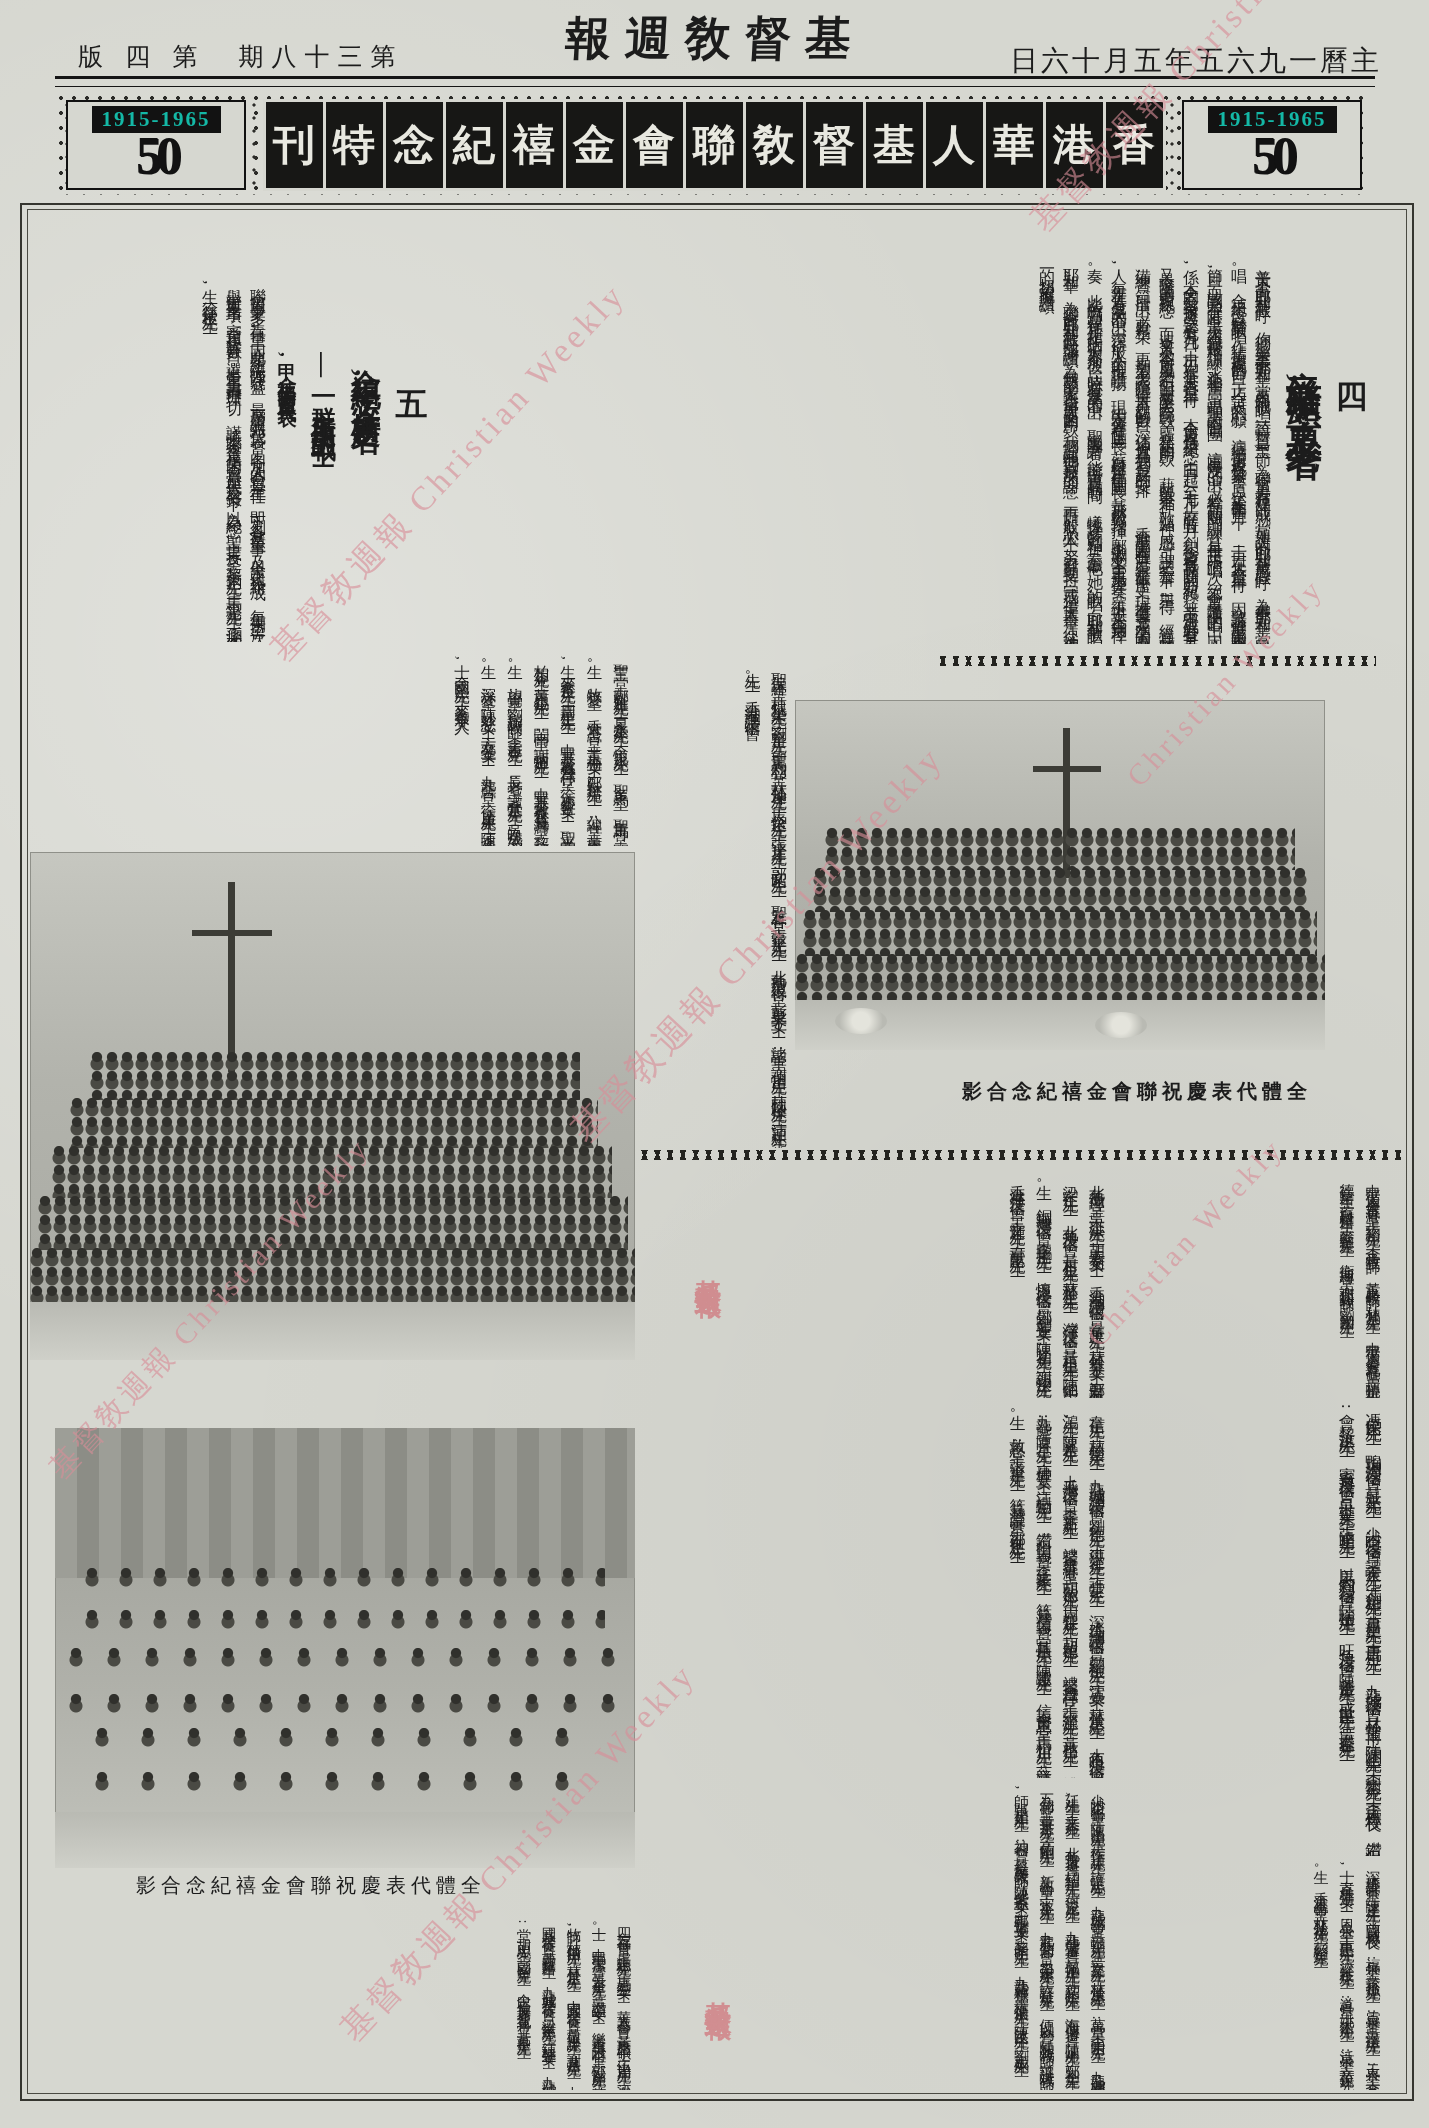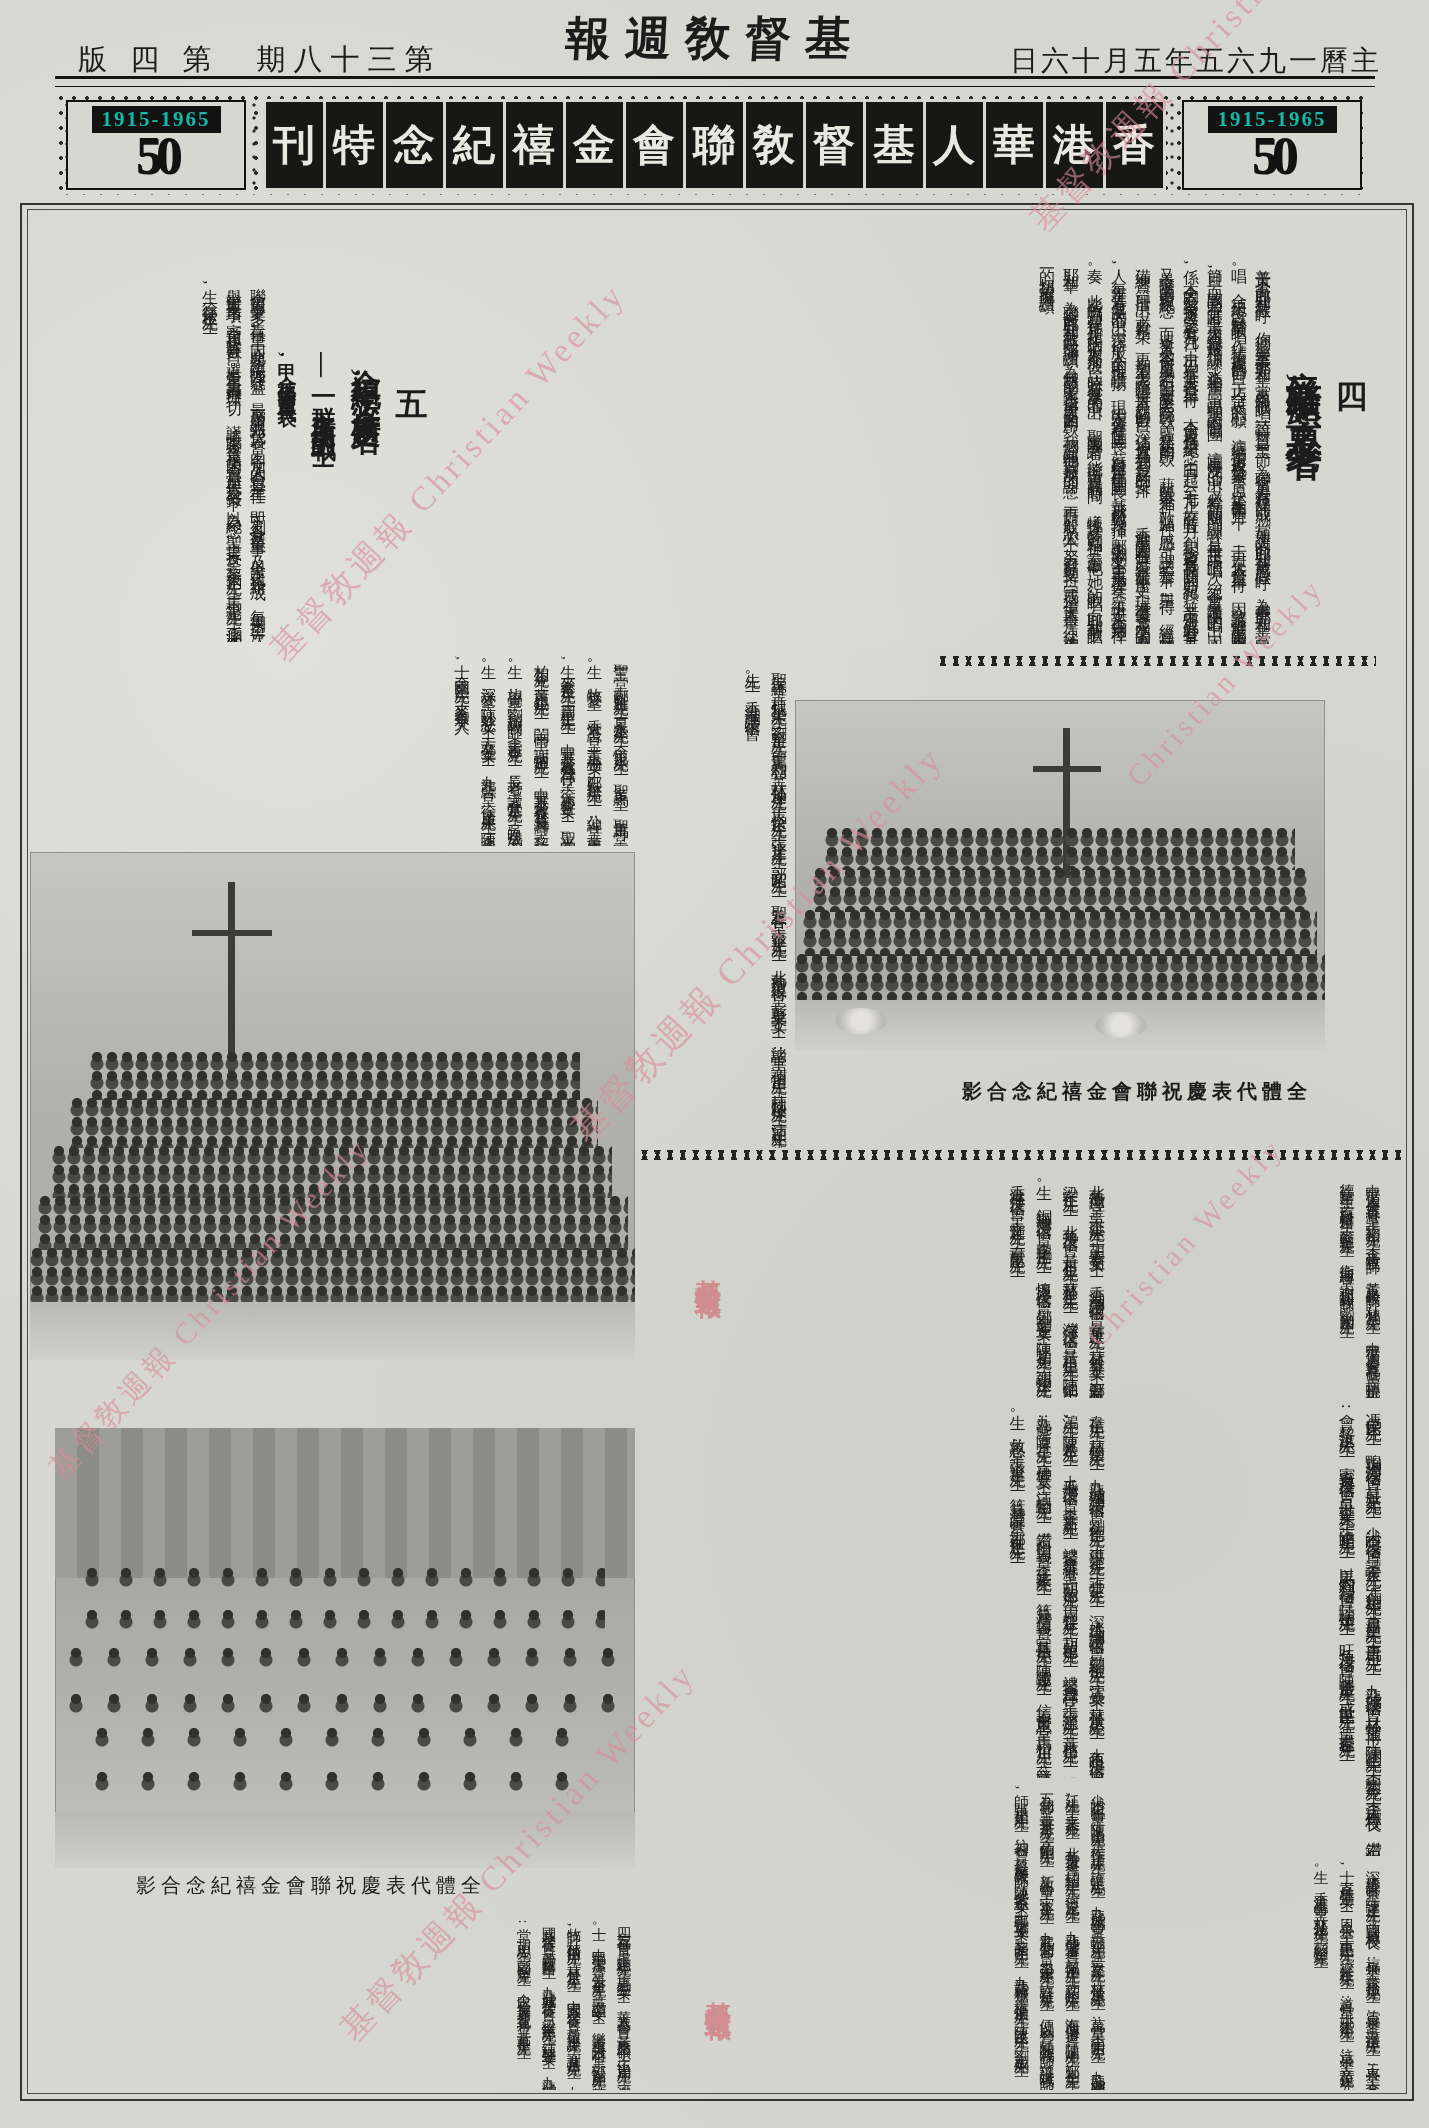--- a/index.html
+++ b/index.html
@@ -12,21 +12,21 @@
     font-family:"Liberation Serif","DejaVu Serif",serif;
     color:#1c1c1c;
   }
   .abs{position:absolute;}
   .vtext{writing-mode:vertical-rl;text-orientation:mixed;overflow:hidden;letter-spacing:2px;}
   .htext{white-space:nowrap;overflow:hidden;}
 
   
   #masthead{left:565px;top:8px;width:300px;height:68px;font-size:46px;font-weight:bold;
     letter-spacing:14px;text-align:center;transform:skewX(-3deg);}
-  #edition{left:78px;top:40px;font-size:29px;letter-spacing:8px;}
+  #edition{left:78px;top:40px;font-size:25px;letter-spacing:8px;}
   #issue-date{left:1010px;top:42px;font-size:28px;letter-spacing:3px;}
   #header-rule{left:55px;top:76px;width:1320px;height:7px;border-top:3px solid #151515;border-bottom:1px solid #151515;}
 
   
   #banner{left:58px;top:94px;width:1312px;height:101px;
     background-image:radial-gradient(circle at 3px 4px,#2b2b28 1.6px,transparent 2.2px),
                      radial-gradient(circle at 9px 11px,#2b2b28 1.3px,transparent 1.9px);
     background-size:13px 15px,17px 13px;
     display:flex;align-items:center;justify-content:space-between;padding:0 8px;box-sizing:border-box;}
   .fifty-box{width:176px;height:86px;background:#d6d7d0;border:2px solid #111;

